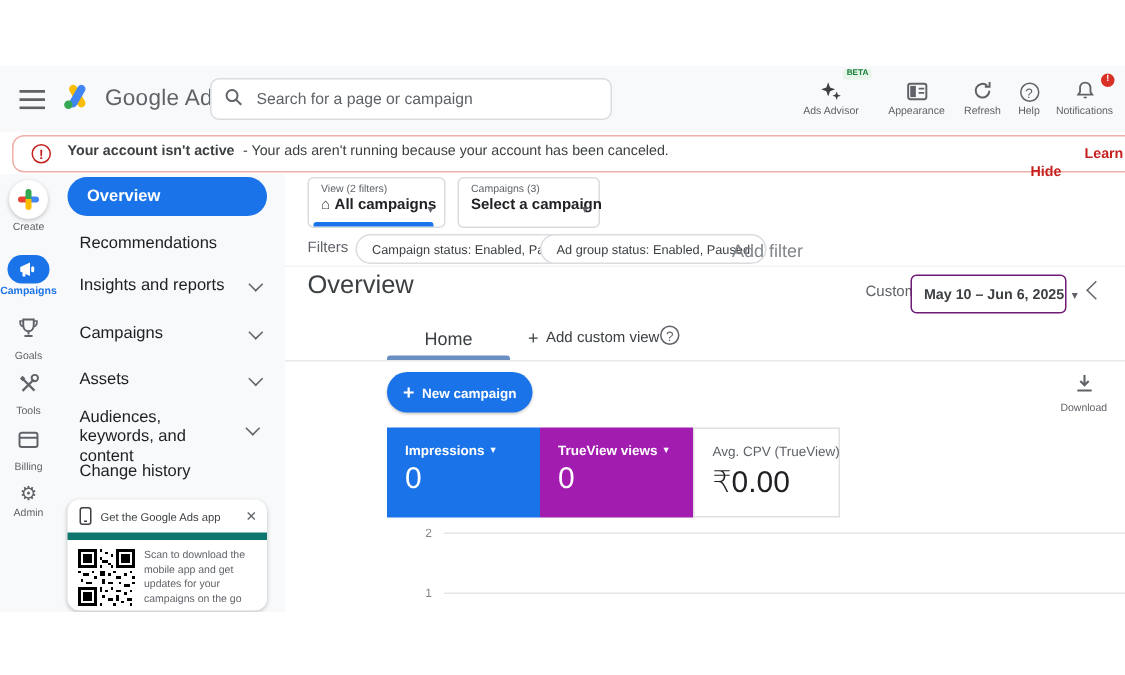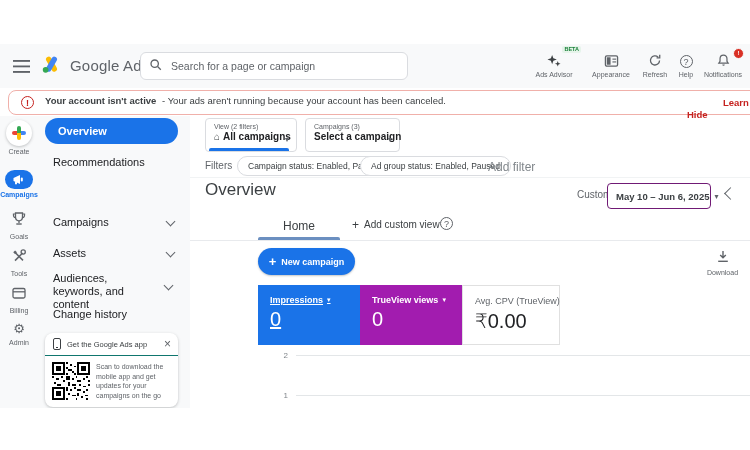--- a/index.html
+++ b/index.html
@@ -54,21 +54,21 @@
     display:flex;align-items:center;justify-content:center;}
   .nav-item{position:absolute;left:45px;width:133px;font-size:11px;color:#202124;cursor:pointer;}
   .nav-pill{background:#1a73e8;color:#fff;border-radius:14px;height:26px;line-height:26px;
     padding-left:13px;font-weight:bold;box-sizing:border-box;}
   .chev{position:absolute;right:12px;width:6px;height:6px;border-right:1.5px solid #5f6368;
     border-bottom:1.5px solid #5f6368;transform:rotate(45deg);}
 
   
   .promo{position:absolute;left:45px;top:289px;width:133px;height:74px;background:#fff;border-radius:8px;
     box-shadow:0 1px 3px rgba(60,64,67,.3);box-sizing:border-box;}
-  .promo-head{position:relative;height:22px;border-bottom:1px solid #0f766e;}
+  .promo-head{position:relative;height:22px;border-bottom:5px solid #0f766e;}
   .phone-ic{position:absolute;left:8px;top:5px;width:8px;height:12px;border:1.2px solid #3c4043;border-radius:2px;box-sizing:border-box;}
   .phone-ic::after{content:"";position:absolute;left:2px;bottom:1px;width:2px;height:1.2px;background:#3c4043;}
   .promo-title{position:absolute;left:22px;top:7px;font-size:7.5px;color:#3c4043;white-space:nowrap;}
   .promo-close{position:absolute;right:7px;top:4px;font-size:12px;color:#5f6368;cursor:pointer;line-height:14px;}
   .promo-body{display:flex;padding:6px 6px 0 7px;gap:6px;}
   .promo-text{font-size:7px;color:#5f6368;line-height:9.5px;}
 
   
   .vc{position:absolute;top:74px;height:34px;border:1px solid #dadce0;border-radius:4px;background:#fff;
     box-sizing:border-box;cursor:pointer;}
@@ -107,21 +107,21 @@
   .new-campaign .plus{font-size:13px;font-weight:bold;}
   .new-campaign .txt{font-size:9px;font-weight:bold;}
   .download{position:absolute;left:700px;top:205px;width:45px;text-align:center;cursor:pointer;}
   .download .lbl{font-size:7px;color:#5f6368;margin-top:2px;}
 
   
   .sc{position:absolute;top:241px;height:60px;box-sizing:border-box;}
   .sc .lab{display:flex;align-items:center;gap:4px;margin:10px 0 0 12px;font-size:9px;white-space:nowrap;}
   .sc .caret{font-size:7px;}
   .sc .val{margin:3px 0 0 12px;font-size:20px;}
-  .sc-blue{left:258px;width:102px;background:#1a73e8;color:#fff;cursor:pointer;text-decoration:underline;}
+  .sc-blue{left:258px;width:102px;background:#1a73e8;color:#fff;cursor:pointer;}
   .sc-red{left:360px;width:102px;background:#a21caf;color:#fff;cursor:pointer;}
   .sc-blue .lab,.sc-red .lab{font-weight:bold;}
   .sc-plain{background:#fff;border:1px solid #e0e0e0;}
   .sc-plain .lab{color:#5f6368;}
   .sc-plain .val{color:#202124;font-weight:300;}
   .sc-p1{left:462px;width:98px;}
   .sc-p2{left:559px;width:100px;}
 
   
   .ytick{position:absolute;width:14px;text-align:right;font-size:8px;color:#80868b;}
@@ -272,20 +272,24 @@
       <div class="rail-label">Billing</div>
     </div>
 
     <div class="rail-item" style="top:277px;">
       <div style="font-size:13px;color:#5f6368;line-height:16px;">⚙</div>
       <div class="rail-label">Admin</div>
     </div>
 
     <div class="nav-item nav-pill" style="top:74px;">Overview</div>
     <div class="nav-item" style="top:112px;padding-left:8px;">Recommendations</div>
+    <div class="nav-item" style="top:140px;padding-left:8px;">
+      <span>Insights and reports</span>
+      <span class="chev" style="top:2px;"></span>
+    </div>
     <div class="nav-item" style="top:172px;padding-left:8px;">
       <span>Campaigns</span>
       <span class="chev" style="top:2px;"></span>
     </div>
     <div class="nav-item" style="top:203px;padding-left:8px;">
       <span>Assets</span>
       <span class="chev" style="top:2px;"></span>
     </div>
     <div class="nav-item" style="top:228px;padding-left:8px;line-height:13px;width:125px;">
       <span style="display:inline-block;width:102px;">Audiences, keywords, and content</span>

